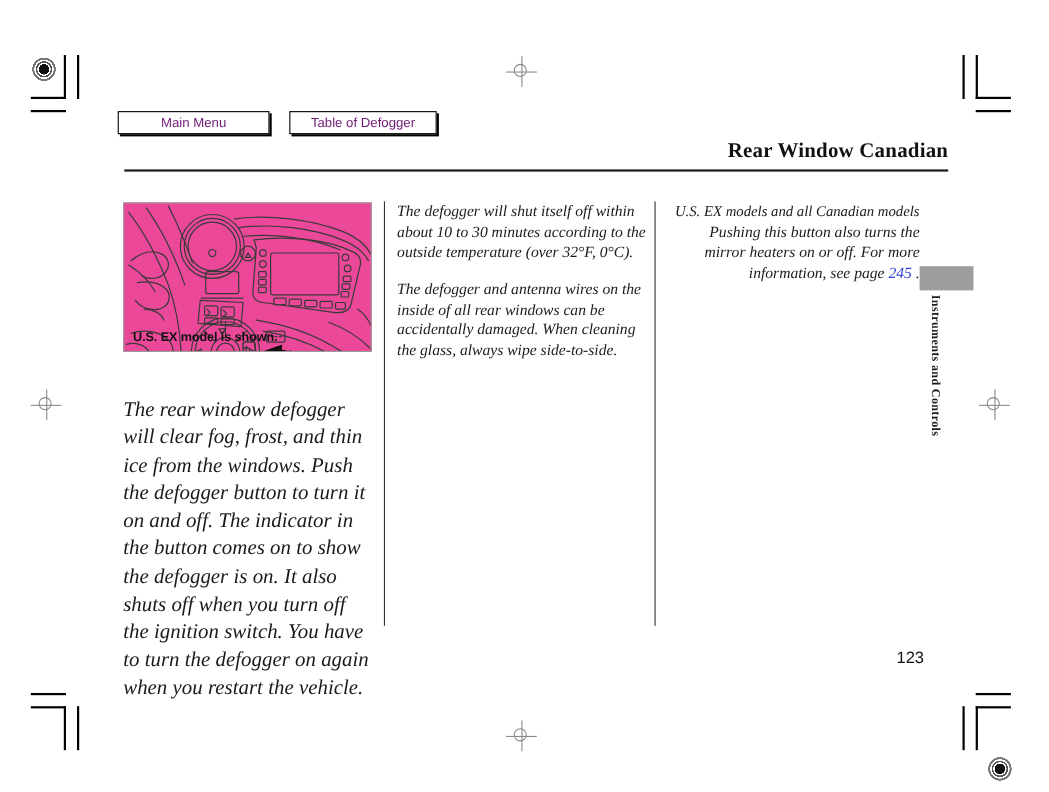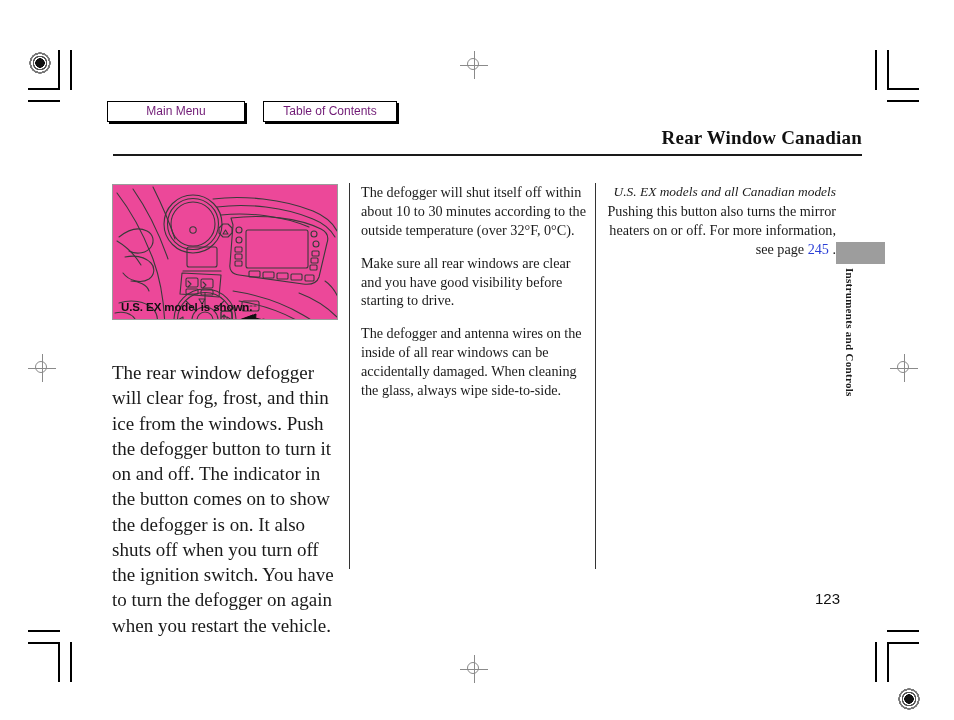--- a/index.html
+++ b/index.html
@@ -83,21 +83,21 @@
   }
   .title-rule {
     position: absolute;
     left: 113px; top: 154px;
     width: 749px; height: 1.5px;
     background: #1a1a1a;
   }
 
   
   .col { position: absolute; font-size: 14.2px; line-height: 1.33; }
-  .col p { margin: 0 0 14px 0; }
+  .col p { margin: 0 0 14px 0; font-style: italic; }
   .col-mid    { left: 361px; top: 183px; width: 228px; }
   .col-right  { left: 606px; top: 183px; width: 230px; text-align: right; }
 
   .col-divider { position: absolute; width: 1px; background: #333; }
 
   .subhead {
     font-style: italic;
     font-size: 13.4px;
     margin: 0 0 1px 3px;
   }
@@ -205,21 +205,21 @@
       <div class="ring"></div>
   </div>
   <div class="crosshair" style="left:890px; top:354px;">
     <div class="hbar"></div>
       <div class="vbar"></div>
       <div class="ring"></div>
   </div>
 </div>
 
 <div class="navbar">
-  <div class="navbtn main">Main Menu</div><div class="navbtn toc">Table of Contents</div>
+  <div class="navbtn main">Main Menu</div><div class="navbtn toc">Table of Defogger</div>
 </div>
 
 <div class="page-title">Rear Window Canadian</div>
 <div class="title-rule"></div>
 
 <div class="figure">
   <svg width="226" height="188" viewBox="0 0 226 188">
     <g fill="none" stroke="#3a3a3a" stroke-width="1.1" stroke-linejoin="round" stroke-linecap="round">
 
       <path d="M4 8 C 18 26, 30 48, 40 74 C 48 96, 52 120, 52 150 L 52 188"></path>
@@ -320,21 +320,20 @@
 
 <div class="body-left-text col" style="position:absolute;">
   <p>The rear window defogger will clear fog, frost, and thin ice from the windows. Push the defogger button to turn it on and off. The indicator in the button comes on to show the defogger is on. It also shuts off when you turn off the ignition switch. You have to turn the defogger on again when you restart the vehicle.</p>
 </div>
 
 <div class="col-divider" style="left:349px; top:183px; height:386px;"></div>
 <div class="col-divider" style="left:595px; top:183px; height:386px;"></div>
 
 <div class="col col-mid">
   <p>The defogger will shut itself off within about 10 to 30 minutes according to the outside temperature (over 32°F, 0°C).</p>
-  <p>Make sure all rear windows are clear and you have good visibility before starting to drive.</p>
   <p>The defogger and antenna wires on the inside of all rear windows can be accidentally damaged. When cleaning the glass, always wipe side-to-side.</p>
 </div>
 
 <div class="col col-right">
   <div class="subhead">U.S. EX models and all Canadian models</div>
   <p><span>Pushing this button also turns the mirror heaters on or off. For more information, see page </span><span class="xref">245</span><span> .</span></p>
 </div>
 
 <div class="tab-block"></div>
 <div class="tab-label">Instruments and Controls</div>

